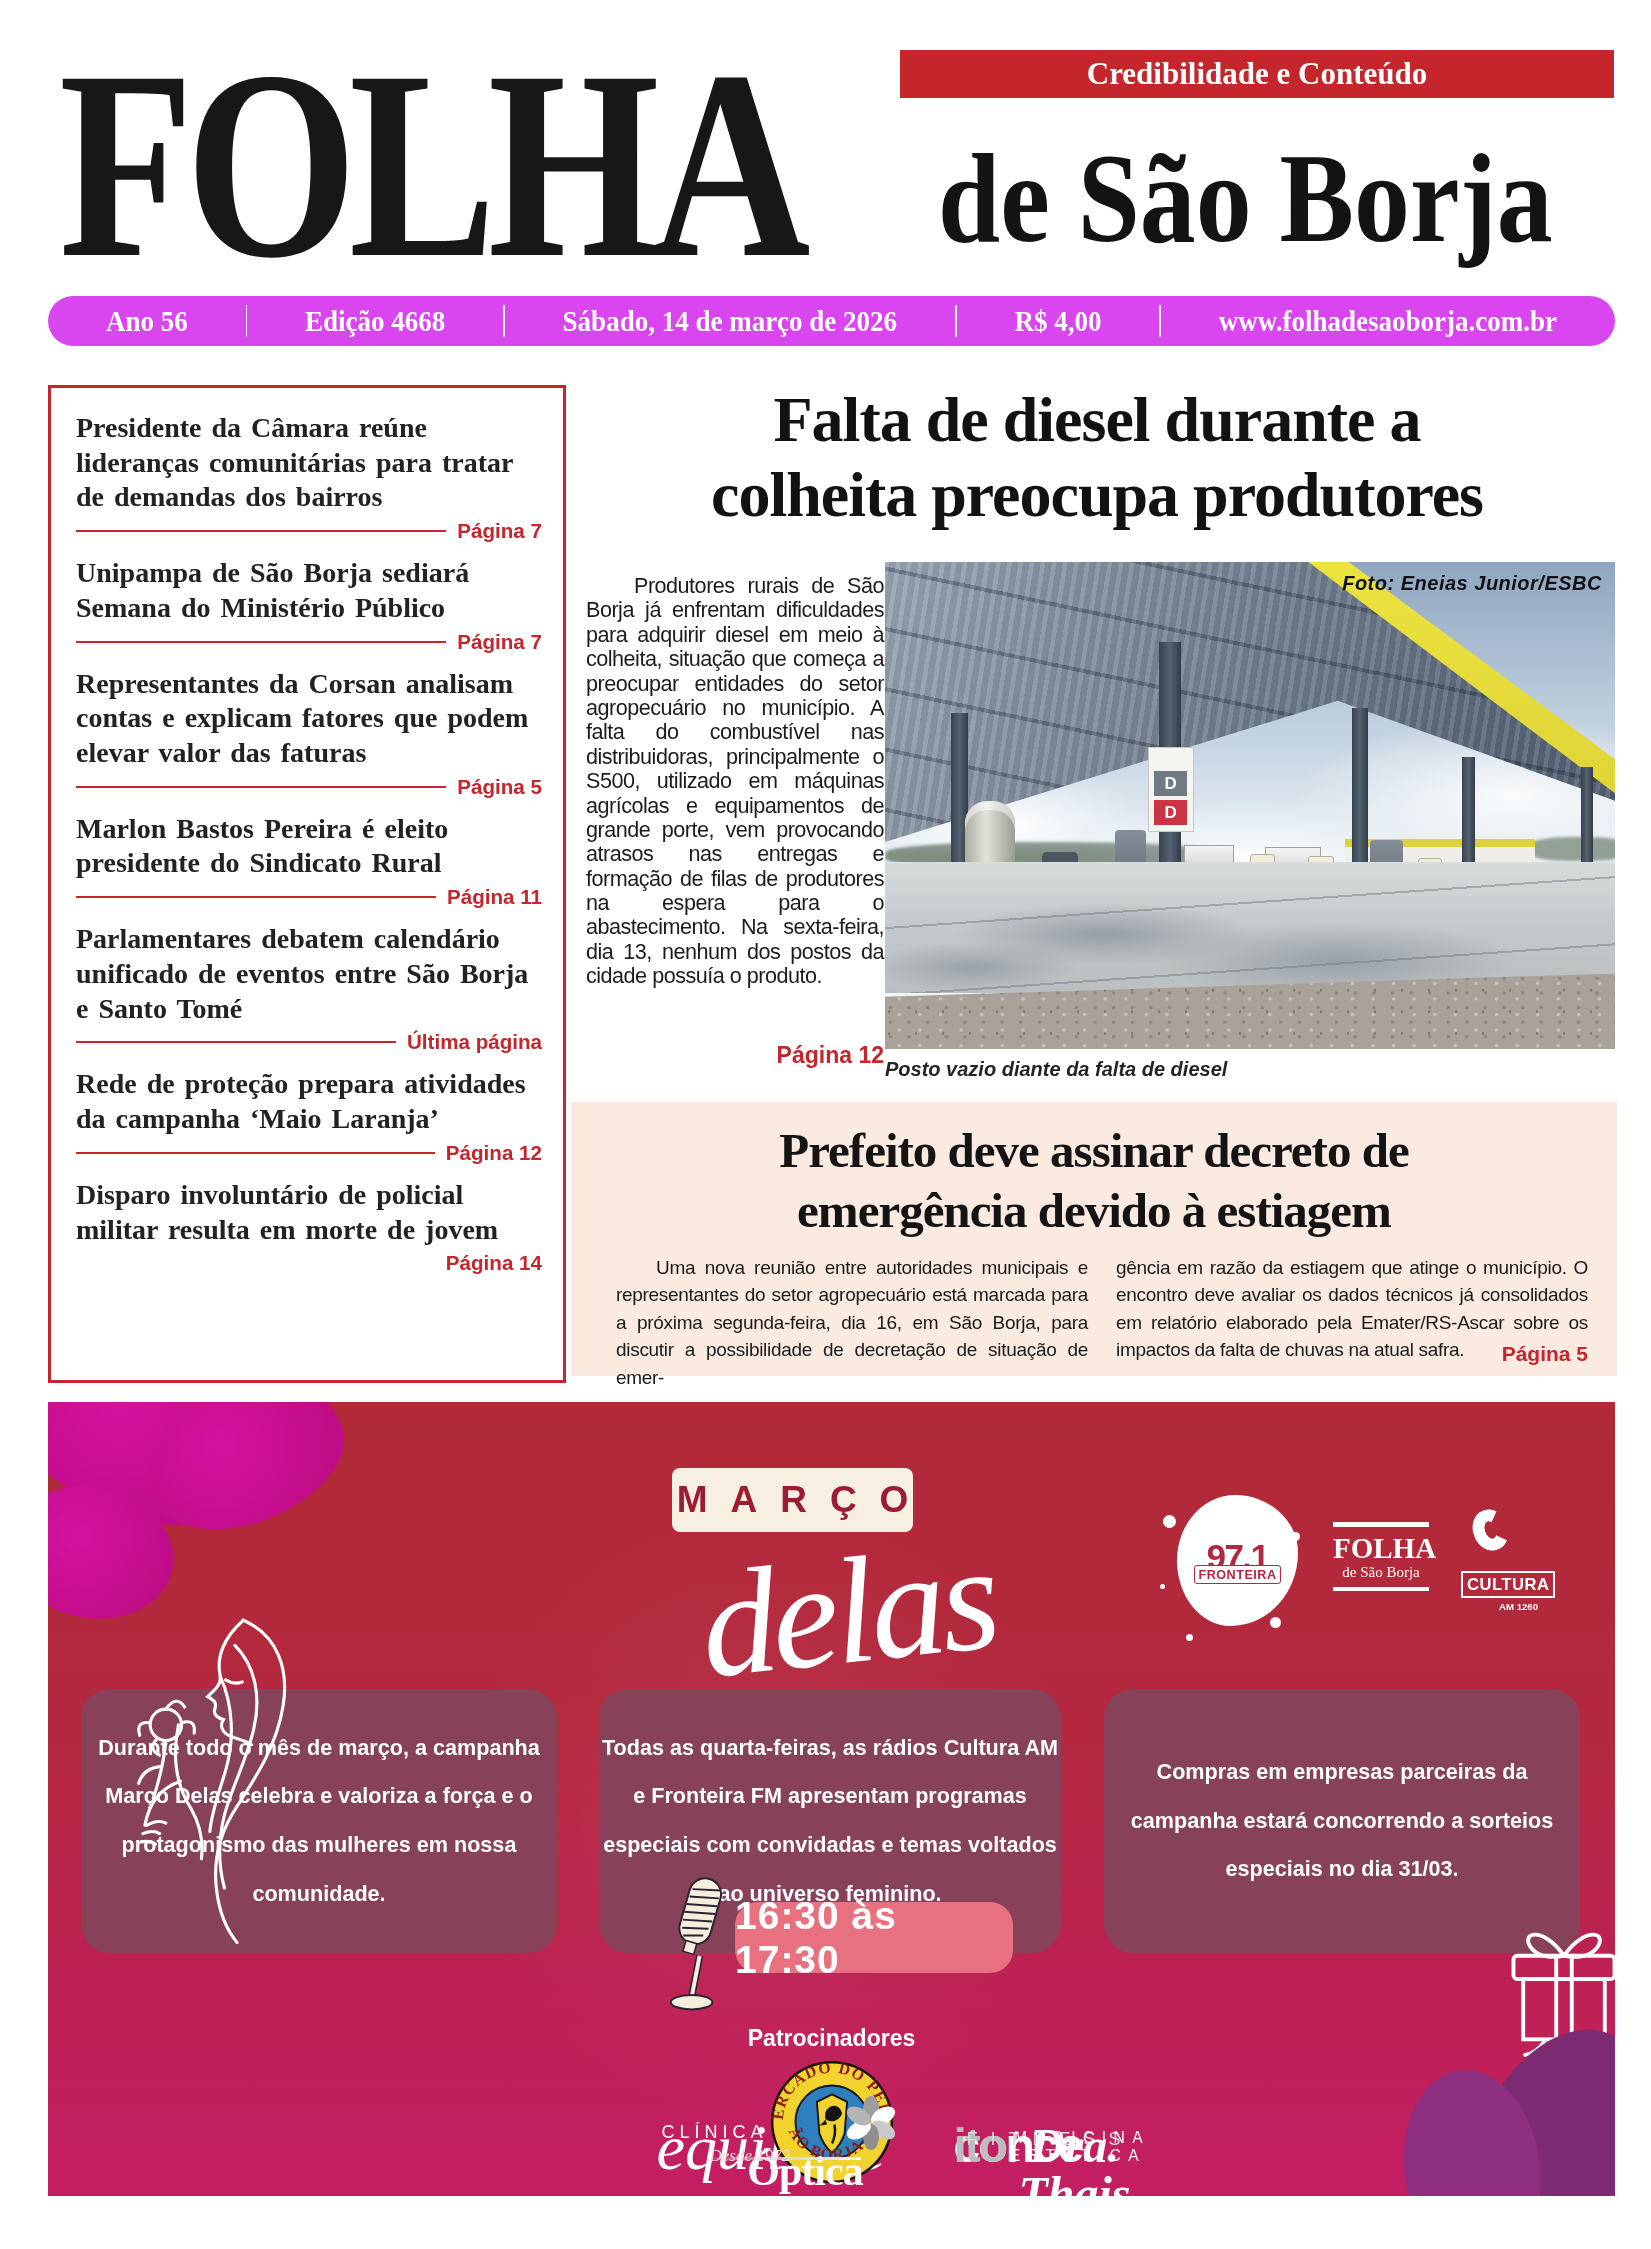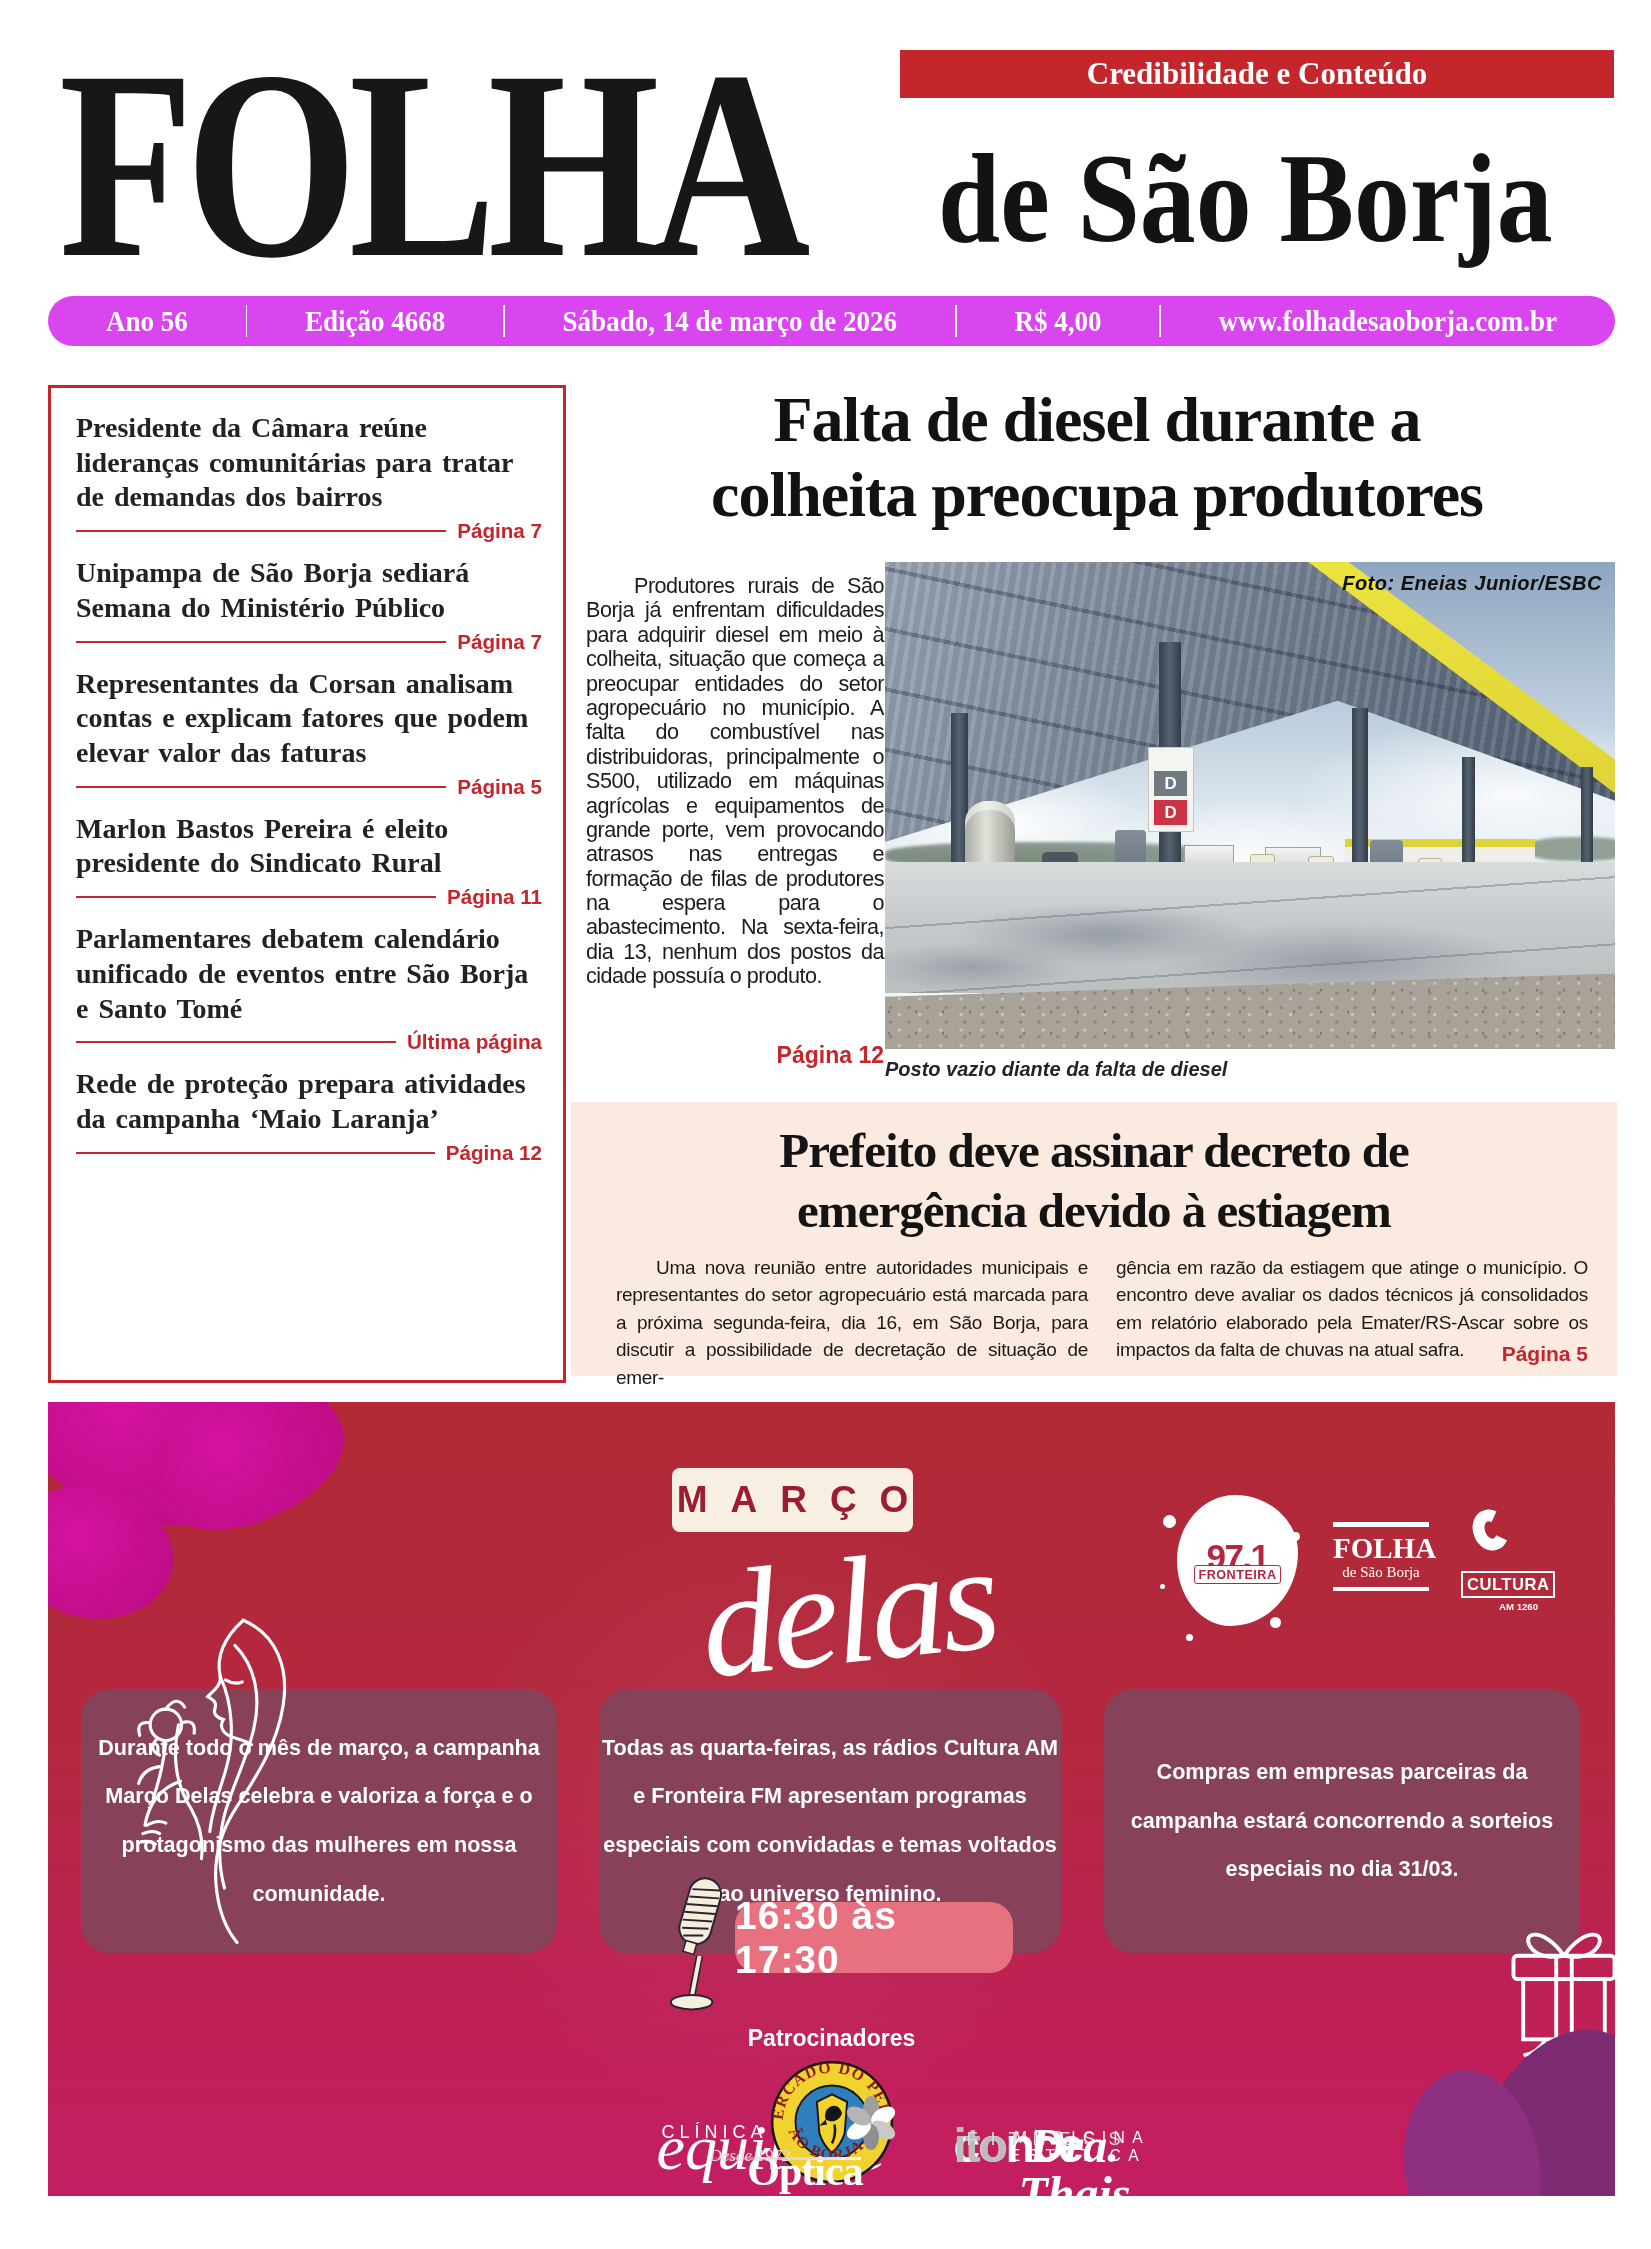--- a/index.html
+++ b/index.html
@@ -222,20 +222,26 @@
         <span class="sb-page">Última página</span>
         </div>
     </div>
     <div class="sb-item">
       <div class="sb-h">Rede de proteção prepara atividades da campanha ‘Maio Laranja’</div>
       <div class="sb-row">
           <div class="sb-rule"></div>
         <span class="sb-page">Página 12</span>
         </div>
     </div>
+    <div class="sb-item">
+      <div class="sb-h">Disparo involuntário de policial militar resulta em morte de jovem</div>
+      <div class="sb-row noline">
+        <span class="sb-page">Página 14</span>
+        </div>
+    </div>
   </div>
 
   <div class="abs lead-hl">
     <div>Falta de diesel durante a</div>
     <div>colheita preocupa produtores</div>
   </div>
   <div class="abs lead-body">
     <p>Produtores rurais de São Borja já enfrentam dificuldades para adquirir diesel em meio à colheita, situação que começa a preocupar entidades do setor agropecuário no município. A falta do combustível nas distribuidoras, principalmente o S500, utilizado em máquinas agrícolas e equipamentos de grande porte, vem provocando atrasos nas entregas e formação de filas de produtores na espera para o abastecimento. Na sexta-feira, dia 13, nenhum dos postos da cidade possuía o produto.</p>
   </div>
   <div class="abs lead-page">Página 12</div>

